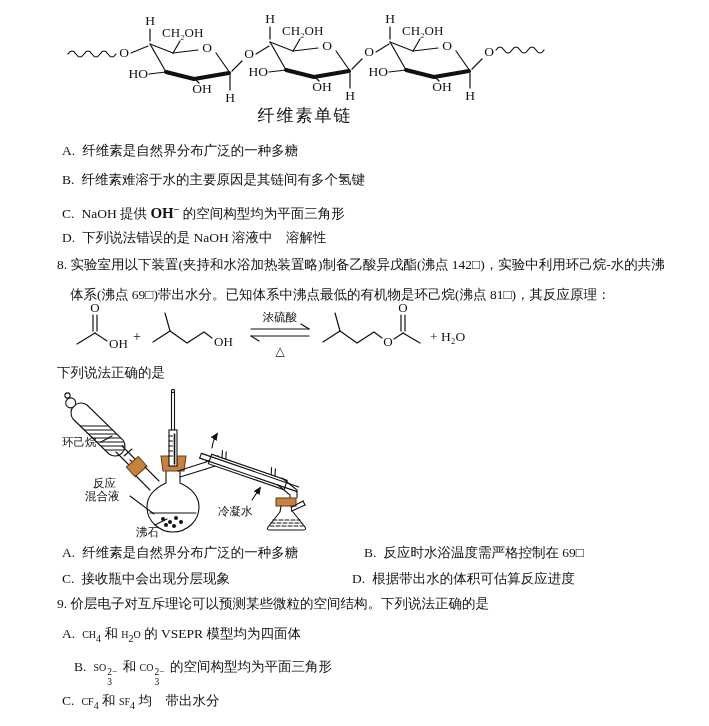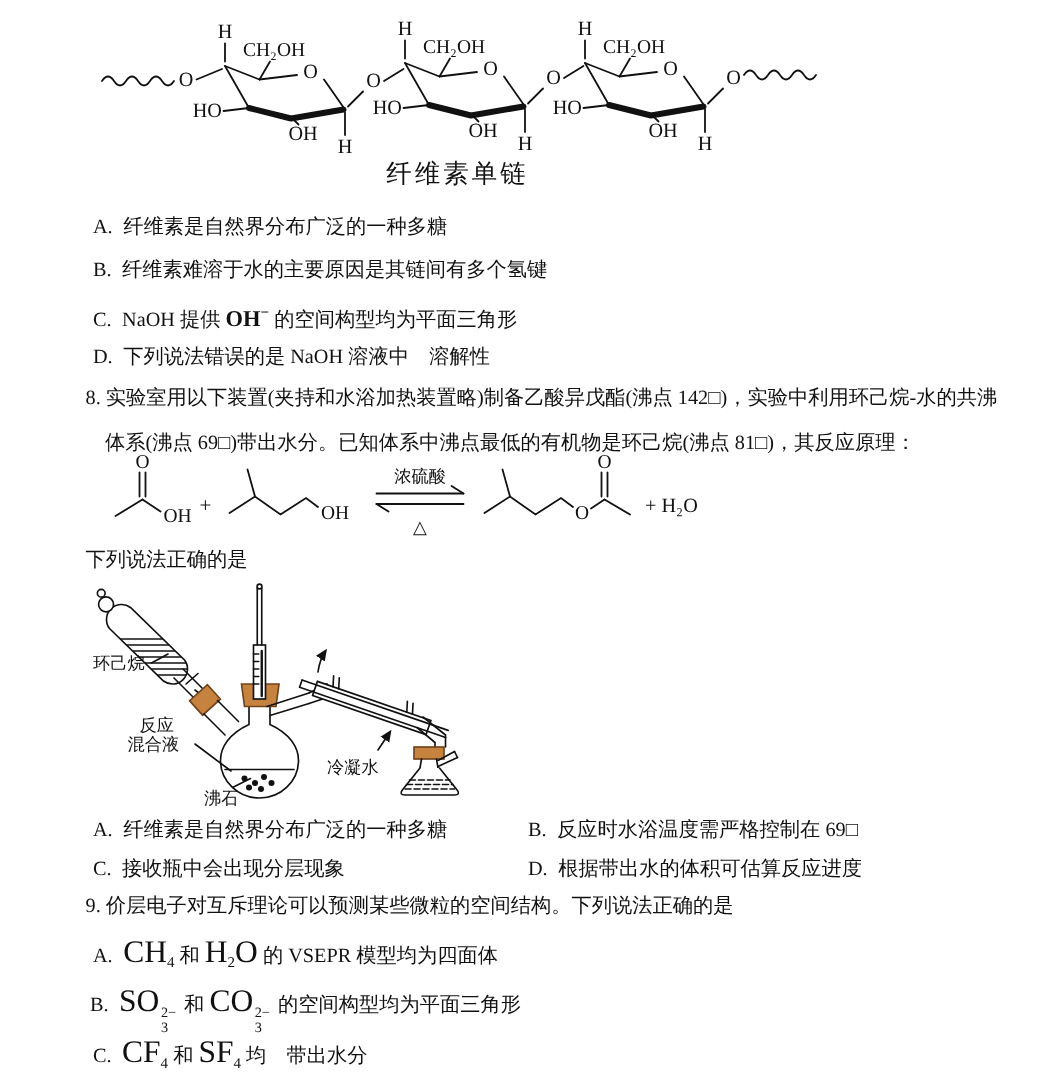--- a/index.html
+++ b/index.html
@@ -8,21 +8,21 @@
   .abs{position:absolute;}
   svg text{font-family:"Liberation Serif","DejaVu Serif",serif;fill:#111;}
   .caption{font-size:17px;letter-spacing:2px;text-align:center;}
   .stem{font-size:13.5px;white-space:nowrap;line-height:30px;}
   .stem .l2{padding-left:13px;}
   .prompt{font-size:13.5px;white-space:nowrap;}
   .opt{font-size:13.5px;white-space:nowrap;line-height:20px;}
   .opt-label{margin-right:7px;}
   .opt sub{font-size:10px;}
   .opt sup{font-size:10px;}
-  .chem{font-size:21px;}
+  .chem{font-size:10px;}
   .chem-b{font-size:15px;font-weight:bold;}
   .b{font-weight:bold;}
   .stack{display:inline-flex;flex-direction:column;align-items:flex-start;
          font-size:9.5px;line-height:1.1;vertical-align:-4px;margin:0 2px 0 1px;}
 </style>
 </head>
 <body>
 
 <div id="page">
 
@@ -278,36 +278,36 @@
     <text x="2" y="60" font-size="11.5">环己烷</text>
     <text x="33" y="101" font-size="11.5">反应</text>
     <text x="25" y="114" font-size="11.5">混合液</text>
     <text x="76" y="150" font-size="11.5">沸石</text>
     <text x="158" y="129" font-size="11.5">冷凝水</text>
   </svg>
 
   <div class="abs opt" style="left:62px;top:543px">
     <span class="opt-label">A.</span><span><span>纤维素是自然界分布广泛的一种多糖</span></span>
   </div>
-  <div class="abs opt" style="left:352px;top:543px">
+  <div class="abs opt" style="left:364px;top:543px">
     <span class="opt-label">B.</span><span><span>反应时水浴温度需严格控制在 69□</span></span>
   </div>
   <div class="abs opt" style="left:62px;top:569px">
     <span class="opt-label">C.</span><span><span>接收瓶中会出现分层现象</span></span>
   </div>
   <div class="abs opt" style="left:352px;top:569px">
     <span class="opt-label">D.</span><span><span>根据带出水的体积可估算反应进度</span></span>
   </div>
 
   <div class="abs prompt" style="left:57px;top:595px">9. 价层电子对互斥理论可以预测某些微粒的空间结构。下列说法正确的是</div>
 
   <div class="abs opt" style="left:62px;top:624px">
     <span class="opt-label">A.</span><span><span class="chem">CH</span><sub>4</sub><span> 和 </span><span class="chem">H</span><sub>2</sub><span class="chem">O</span><span> 的 VSEPR 模型均为四面体</span></span>
   </div>
-  <div class="abs opt" style="left:60px;top:657px">
+  <div class="abs opt" style="left:74px;top:657px">
     <span class="opt-label">B.</span><span><span class="chem">SO</span><span class="stack">
           <span class="s-sup">2−</span>
           <span class="s-sub">3</span>
         </span><span> 和 </span><span class="chem">CO</span><span class="stack">
           <span class="s-sup">2−</span>
           <span class="s-sub">3</span>
         </span><span> 的空间构型均为平面三角形</span></span>
   </div>
   <div class="abs opt" style="left:62px;top:691px">
     <span class="opt-label">C.</span><span><span class="chem">CF</span><sub>4</sub><span> 和 </span><span class="chem">SF</span><sub>4</sub><span> 均　带出水分</span></span>

